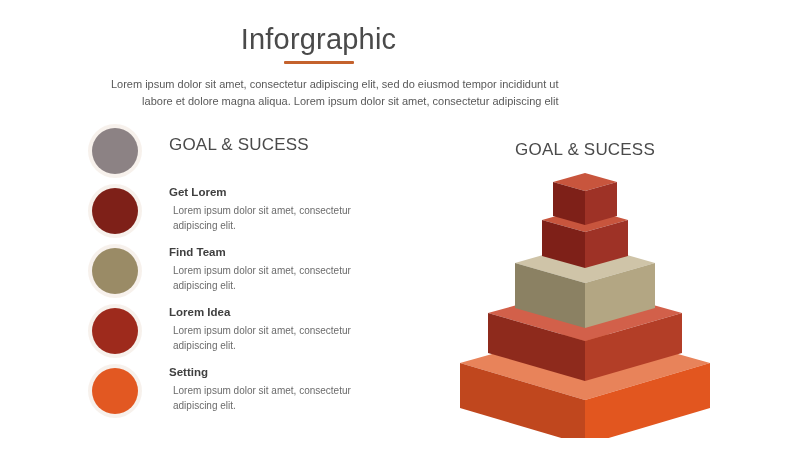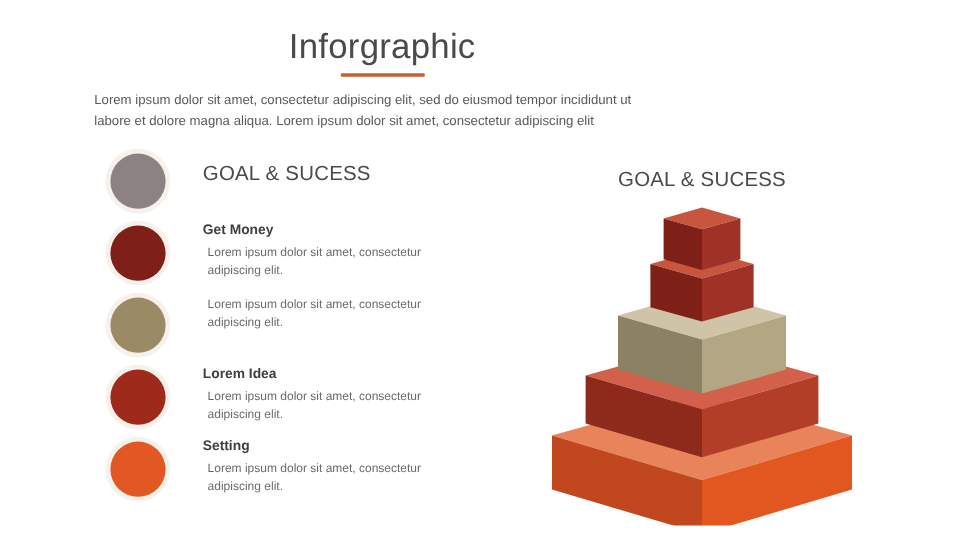--- a/index.html
+++ b/index.html
@@ -38,21 +38,21 @@
     background: #C4622D;
     margin: 5px auto 0 auto;
     border-radius: 1px;
   }
   .subtitle {
     margin: 12px auto 17px auto;
     width: 480px;
     font-size: 11px;
     line-height: 17px;
     color: #595959;
-    text-align: left;
+    text-align: right;
   }
 
   
   .list-panel {
     position: absolute;
     left: 92px;
     top: 124px;
     width: 290px;
   }
   .list-item {
@@ -135,28 +135,29 @@
   <div class="list-item">
     <span class="bullet" id="b0" style="background: rgb(140, 130, 132);"></span>
     <div class="item-body">
       <div class="item-heading">GOAL &amp; SUCESS</div>
     </div>
   </div>
 
   <div class="list-item">
     <span class="bullet" id="b1" style="background: rgb(126, 32, 24);"></span>
     <div class="item-body">
-      <div class="item-title">Get Money</div>
+      <div class="item-title">Get Lorem</div>
       <div class="item-desc">Lorem ipsum dolor sit amet, consectetur adipiscing elit.</div>
     </div>
   </div>
 
   <div class="list-item">
     <span class="bullet" id="b2" style="background: rgb(154, 139, 102);"></span>
     <div class="item-body">
+      <div class="item-title">Find Team</div>
       <div class="item-desc">Lorem ipsum dolor sit amet, consectetur adipiscing elit.</div>
     </div>
   </div>
 
   <div class="list-item">
     <span class="bullet" id="b3" style="background: rgb(158, 42, 28);"></span>
     <div class="item-body">
       <div class="item-title">Lorem Idea</div>
       <div class="item-desc">Lorem ipsum dolor sit amet, consectetur adipiscing elit.</div>
     </div>

